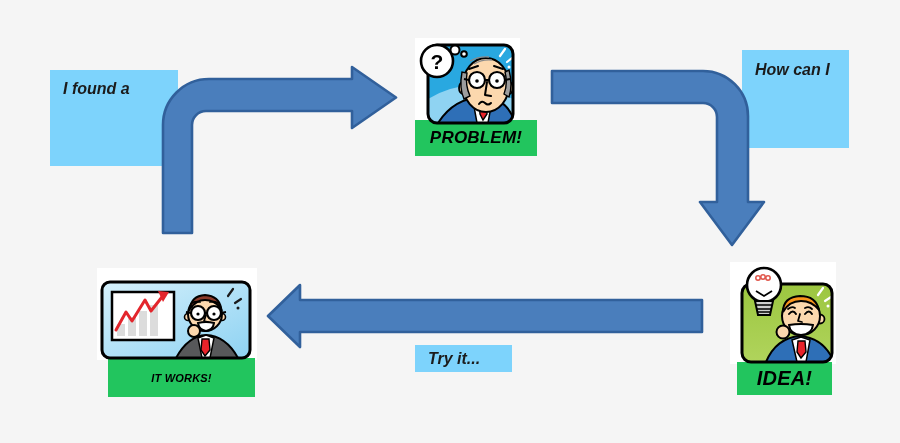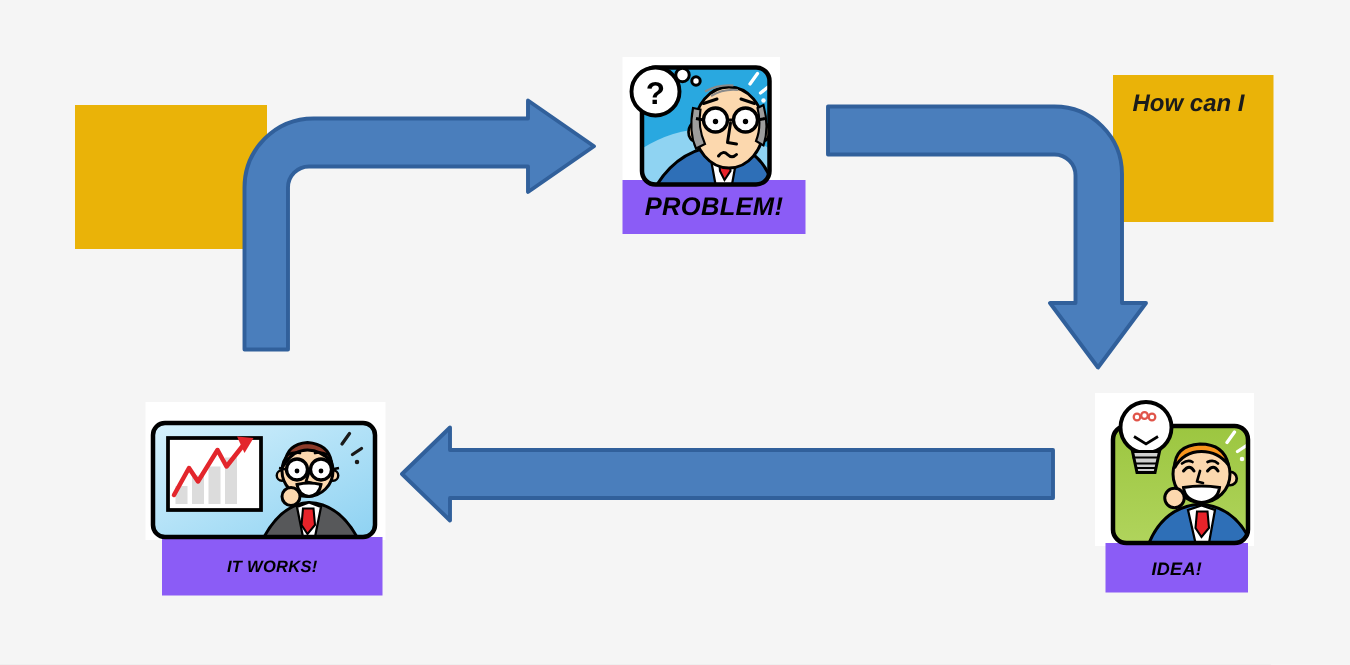--- a/index.html
+++ b/index.html
@@ -3,54 +3,58 @@
 <meta charset="utf-8">
 <style>
   html,body{margin:0;padding:0;background:#e9e9e9;}
   .stage{
     position:relative;width:900px;height:443px;overflow:hidden;
     background:#f5f5f5;
     font-family:"Liberation Sans", sans-serif;
   }
   .backer{position:absolute;background:#ffffff;}
   .caption{
-    position:absolute;background:#eab308;color:#1b1b1b;
+    position:absolute;background:#7dd3fc;color:#1b1b1b;
     font-style:italic;font-weight:700;font-size:16px;
   }
   .cap-line{padding-left:13px;}
   #caption-found{left:50px;top:70px;width:128px;height:93px;padding-top:3px;}
   #caption-found .cap-line{line-height:31px;}
   #caption-how{left:742px;top:50px;width:107px;height:93px;padding-top:5px;}
   #caption-how .cap-line{line-height:30px;}
   #caption-try{left:415px;top:345px;width:97px;height:27px;}
   #caption-try .cap-line{line-height:27px;}
   .label-strip{
-    position:absolute;background:#8b5cf6;color:#000;
+    position:absolute;background:#22c55e;color:#000;
     font-style:italic;font-weight:800;
     display:flex;align-items:center;justify-content:center;
     letter-spacing:.2px;
   }
   #label-problem{left:415px;top:120px;width:122px;height:36px;font-size:17px;}
-  #label-idea{left:737px;top:362px;width:95px;height:33px;font-size:12px;}
+  #label-idea{left:737px;top:362px;width:95px;height:33px;font-size:20px;}
   #label-itworks{left:108px;top:358px;width:147px;height:39px;font-size:11px;}
   svg.art{position:absolute;left:0;top:0;pointer-events:none;}
 </style>
 </head>
 <body>
 
 <div class="stage">
 
   <div class="backer" style="left:415px;top:38px;width:105px;height:84px;"></div>
   <div class="backer" style="left:730px;top:262px;width:106px;height:102px;"></div>
   <div class="backer" style="left:97px;top:268px;width:160px;height:92px;"></div>
 
   <div class="caption" id="caption-found">
+    <div class="cap-line">I found a</div>
   </div>
   <div class="caption" id="caption-how">
     <div class="cap-line">How can I</div>
+  </div>
+  <div class="caption" id="caption-try">
+    <div class="cap-line">Try it...</div>
   </div>
 
   <div class="label-strip" id="label-problem">
     <span>PROBLEM!</span>
   </div>
   <div class="label-strip" id="label-idea">
     <span>IDEA!</span>
   </div>
   <div class="label-strip" id="label-itworks">
     <span>IT WORKS!</span>

